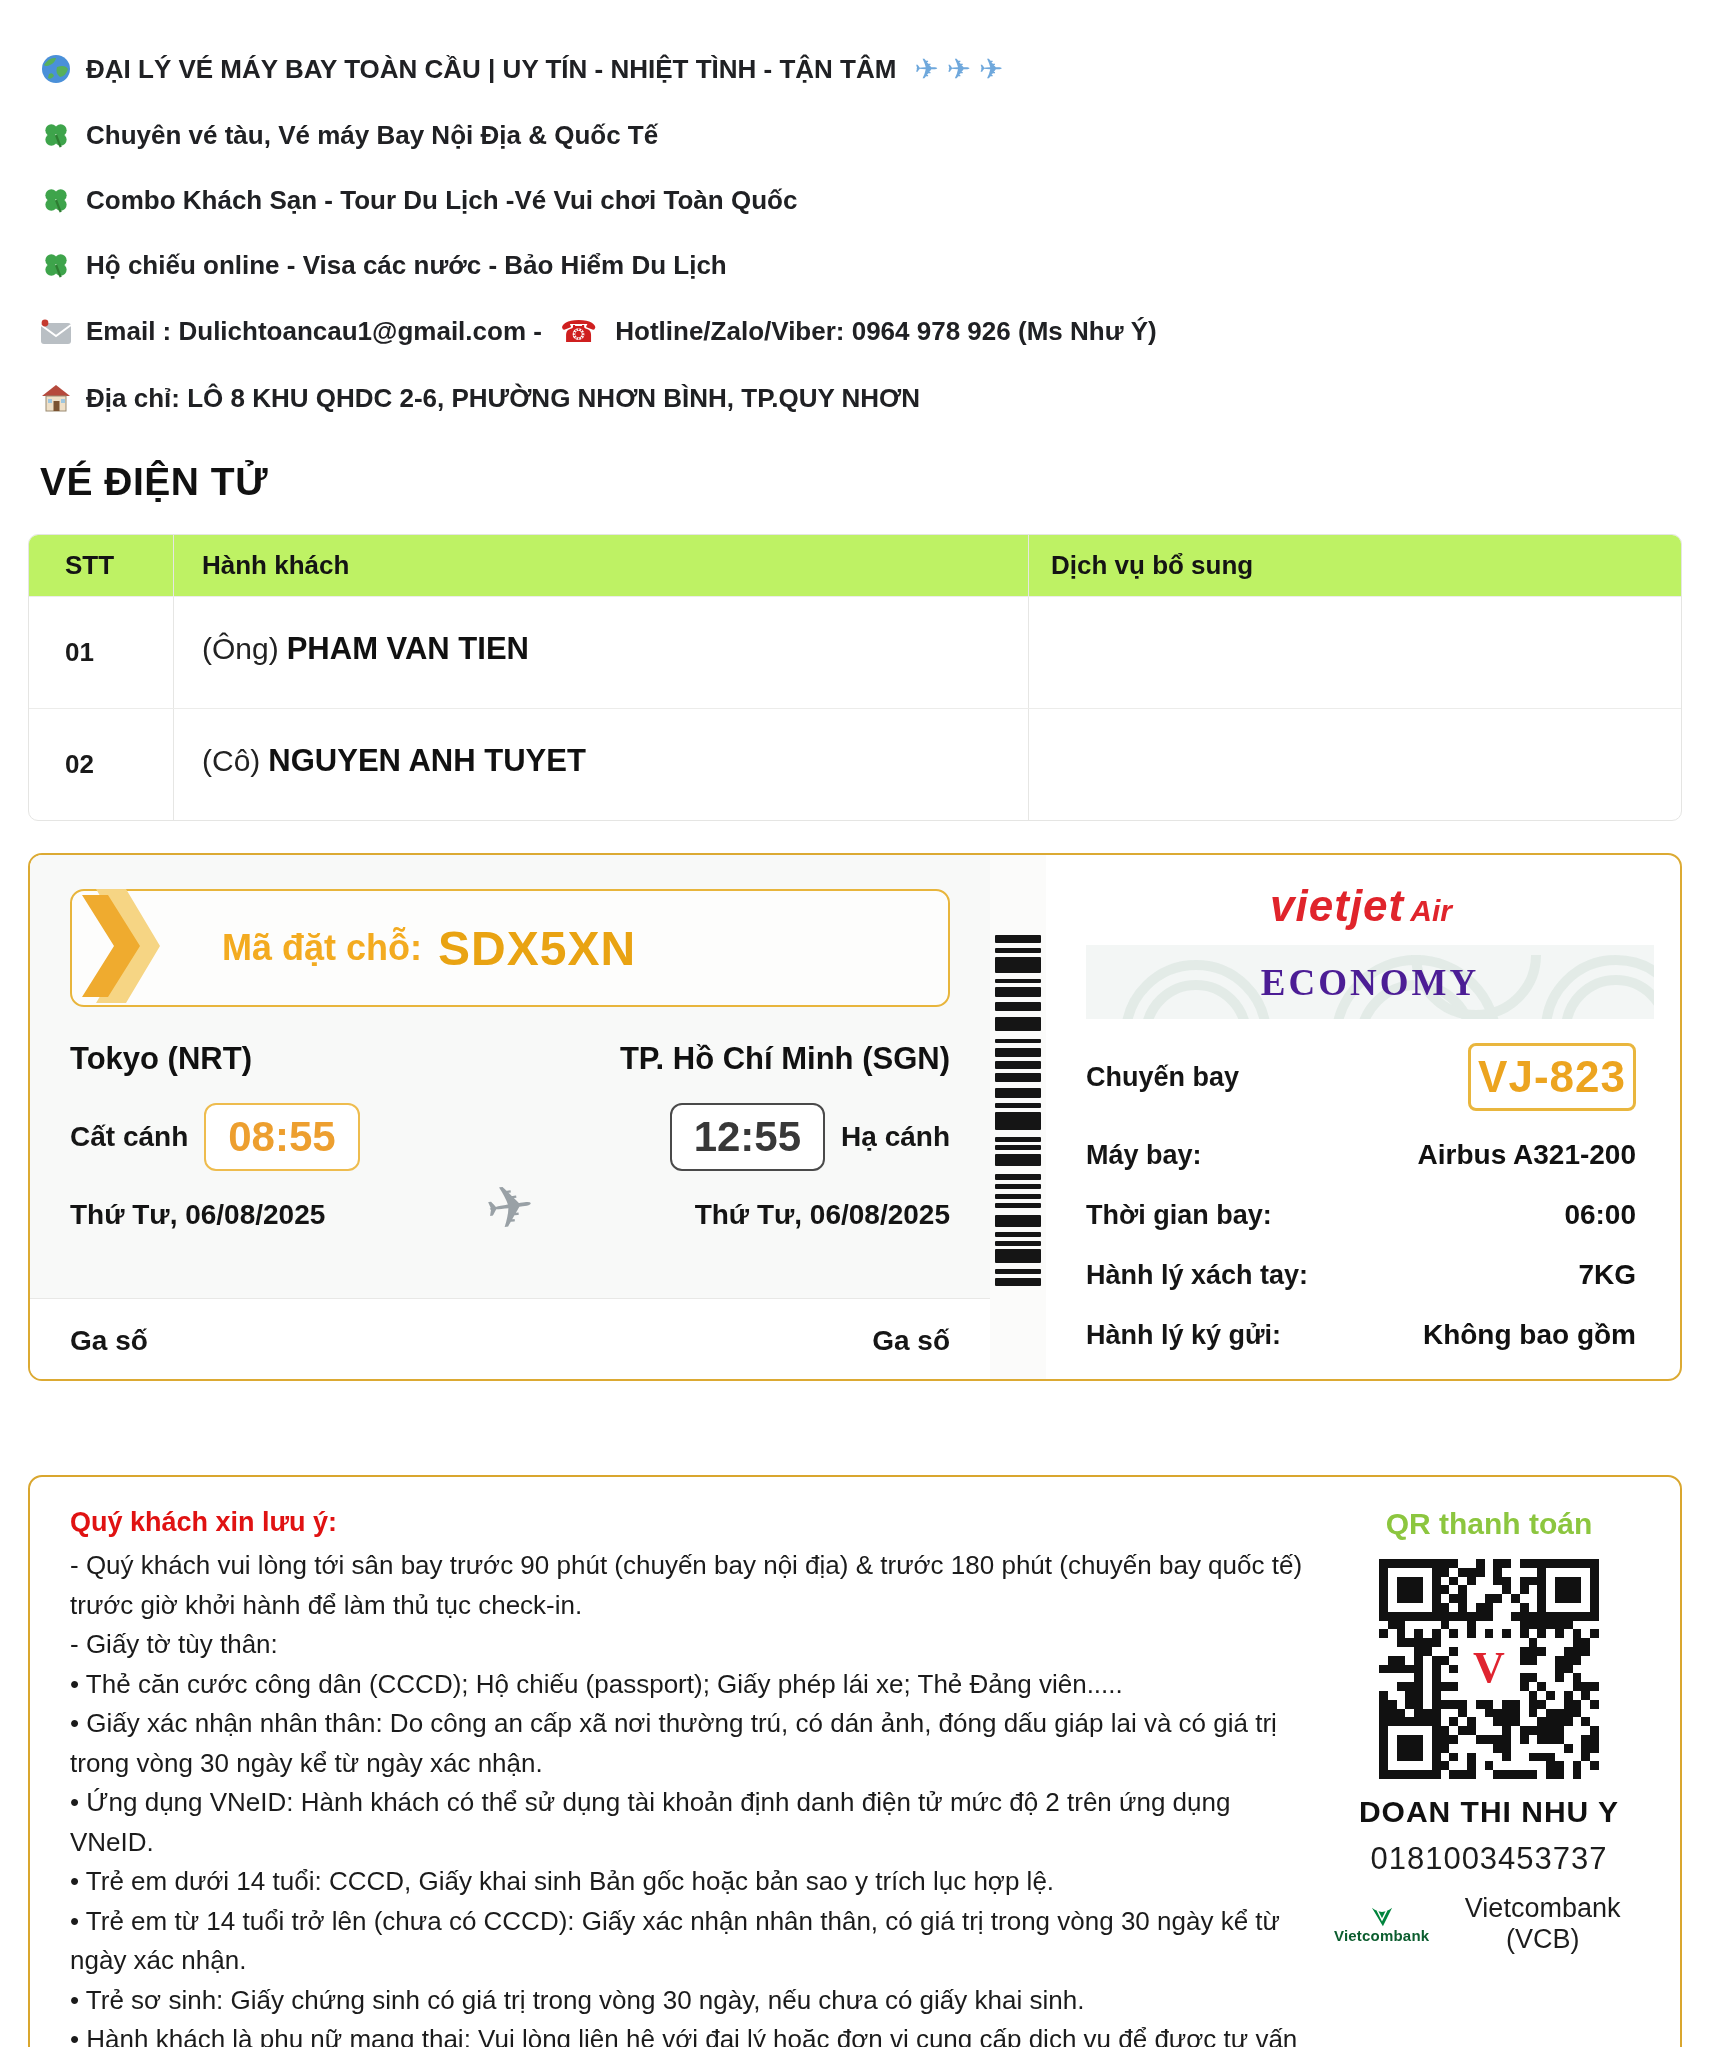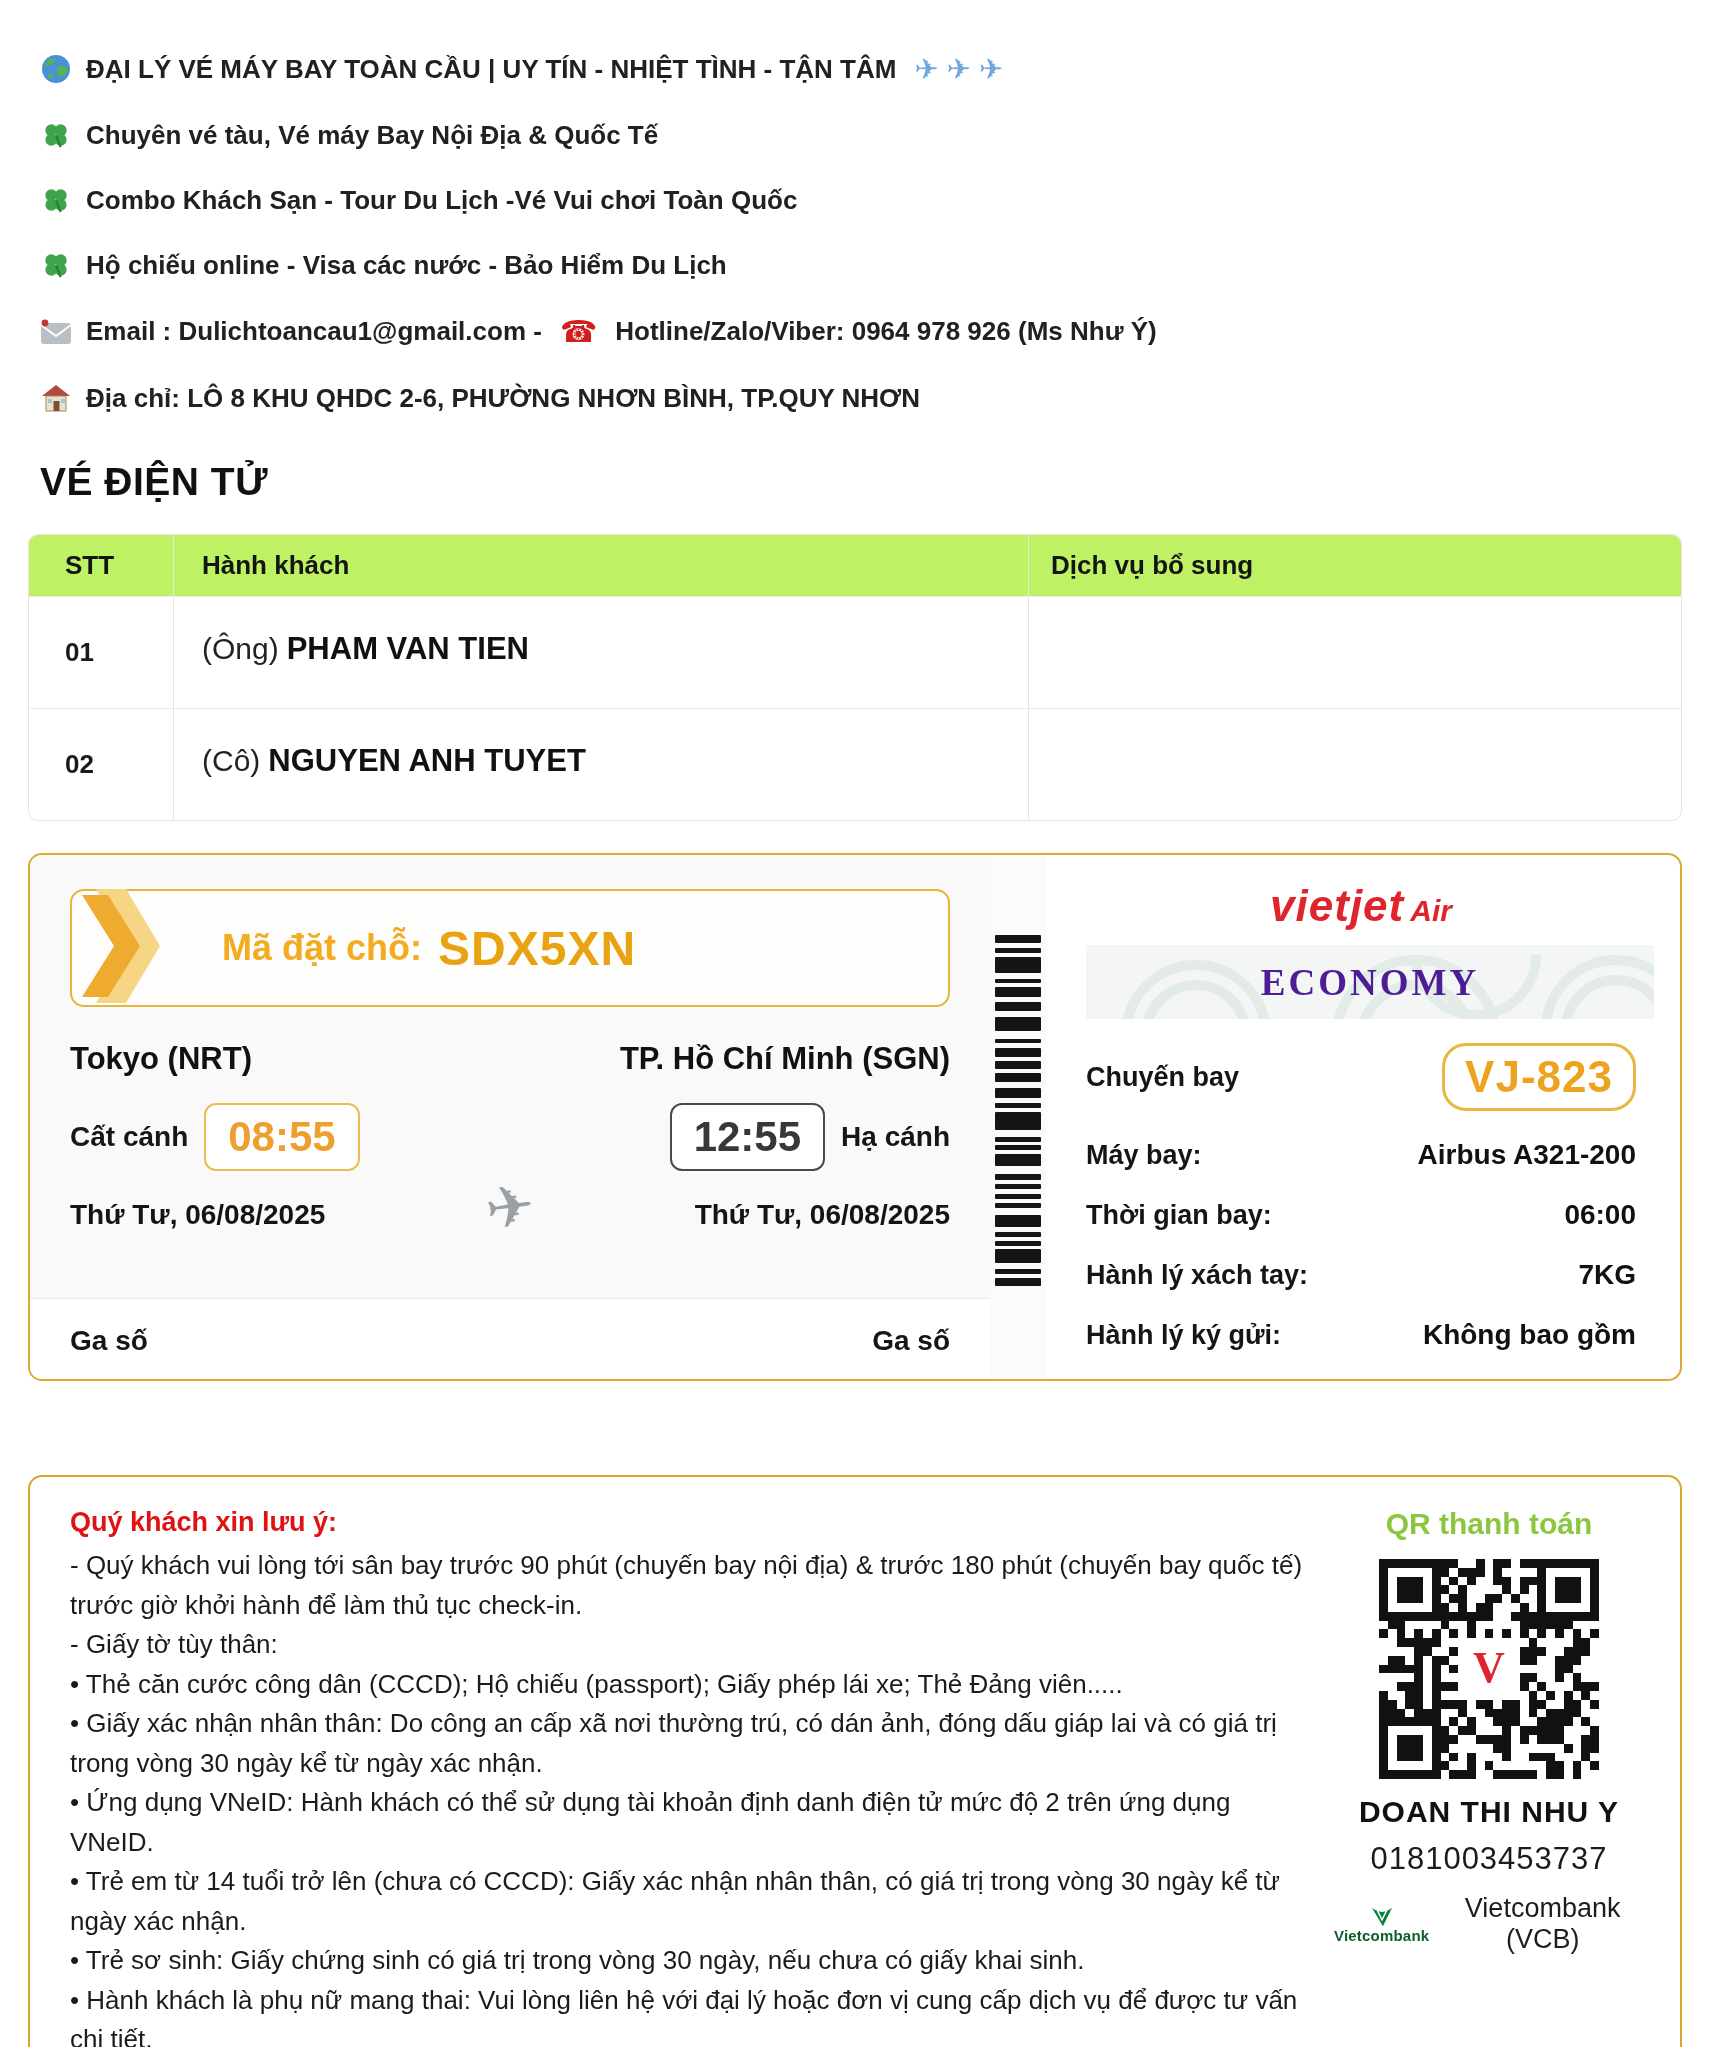--- a/index.html
+++ b/index.html
@@ -60,21 +60,21 @@
   
   .card-right { flex:1; padding:26px 44px 20px 40px; display:flex; flex-direction:column; }
   .vj-logo { text-align:center; color:#e0242b; margin-bottom:14px; }
   .vj-logo .vj1 { font-size:44px; font-weight:700; font-style:italic; letter-spacing:1px; }
   .vj-logo .vj2 { font-size:30px; font-weight:700; font-style:italic; margin-left:6px; }
   .class-banner { position:relative; height:74px; margin-right:-18px; background:#f3f6f5; overflow:hidden; display:flex; align-items:center; justify-content:center; }
   .class-banner svg { position:absolute; left:0; top:0; }
   .class-name { position:relative; font-family:"Liberation Serif","DejaVu Serif",serif; font-size:37px; font-weight:700; letter-spacing:3px; color:#4c1d95; }
   .flight-row { display:flex; justify-content:space-between; align-items:center; margin-top:24px; }
   .detail-label { font-size:27px; font-weight:700; color:#151515; }
-  .flight-no-box { border:3px solid #e9b63e; border-radius:24px; padding:6px 20px; font-size:44px; font-weight:700; color:#eca41f; letter-spacing:1px; }
+  .flight-no-box { border:3px solid #e9b63e; border-radius:8px; padding:6px 7px; font-size:44px; font-weight:700; color:#eca41f; letter-spacing:1px; }
   .detail-row { display:flex; justify-content:space-between; align-items:baseline; padding:14px 0 0 0; margin-top:14px; }
   .detail-value { font-size:28px; font-weight:700; color:#111; }
   
   .notes-card { margin:94px 28px 0 28px; width:1654px; border:2px solid #d9a62e; border-radius:14px; padding:30px 36px 34px 40px; display:flex; }
   .notes-left { flex:1; padding-right:26px; }
   .notes-title { color:#e01212; font-size:27px; font-weight:700; margin-bottom:8px; }
   .note-line { font-size:26px; line-height:1.52; color:#1b1b1b; }
   .qr-col { width:310px; text-align:center; }
   .qr-title { color:#8cc63f; font-size:30px; font-weight:700; margin-bottom:18px; }
   .qr-box { position:relative; width:220px; height:220px; margin:0 auto; background:#fff; }
@@ -341,20 +341,21 @@
 </div>
 
 <div class="notes-card">
   <div class="notes-left">
     <div class="notes-title">Quý khách xin lưu ý:</div>
     <div class="note-line">- Quý khách vui lòng tới sân bay trước 90 phút (chuyến bay nội địa) &amp; trước 180 phút (chuyến bay quốc tế) trước giờ khởi hành để làm thủ tục check-in.</div>
     <div class="note-line">- Giấy tờ tùy thân:</div>
     <div class="note-line">• Thẻ căn cước công dân (CCCD); Hộ chiếu (passport); Giấy phép lái xe; Thẻ Đảng viên.....</div>
     <div class="note-line">• Giấy xác nhận nhân thân: Do công an cấp xã nơi thường trú, có dán ảnh, đóng dấu giáp lai và có giá trị trong vòng 30 ngày kể từ ngày xác nhận.</div>
     <div class="note-line">• Ứng dụng VNeID: Hành khách có thể sử dụng tài khoản định danh điện tử mức độ 2 trên ứng dụng VNeID.</div>
+    <div class="note-line">• Trẻ em dưới 14 tuổi: CCCD, Giấy khai sinh Bản gốc hoặc bản sao y trích lục hợp lệ.</div>
     <div class="note-line">• Trẻ em từ 14 tuổi trở lên (chưa có CCCD): Giấy xác nhận nhân thân, có giá trị trong vòng 30 ngày kể từ ngày xác nhận.</div>
     <div class="note-line">• Trẻ sơ sinh: Giấy chứng sinh có giá trị trong vòng 30 ngày, nếu chưa có giấy khai sinh.</div>
     <div class="note-line">• Hành khách là phụ nữ mang thai: Vui lòng liên hệ với đại lý hoặc đơn vị cung cấp dịch vụ để được tư vấn chi tiết.</div>
 
   </div>
   <div class="qr-col">
     <div class="qr-title">QR thanh toán</div>
     <div class="qr-box">
       <div class="qr-grid" id="qr-grid">
           <div class="m"></div>

